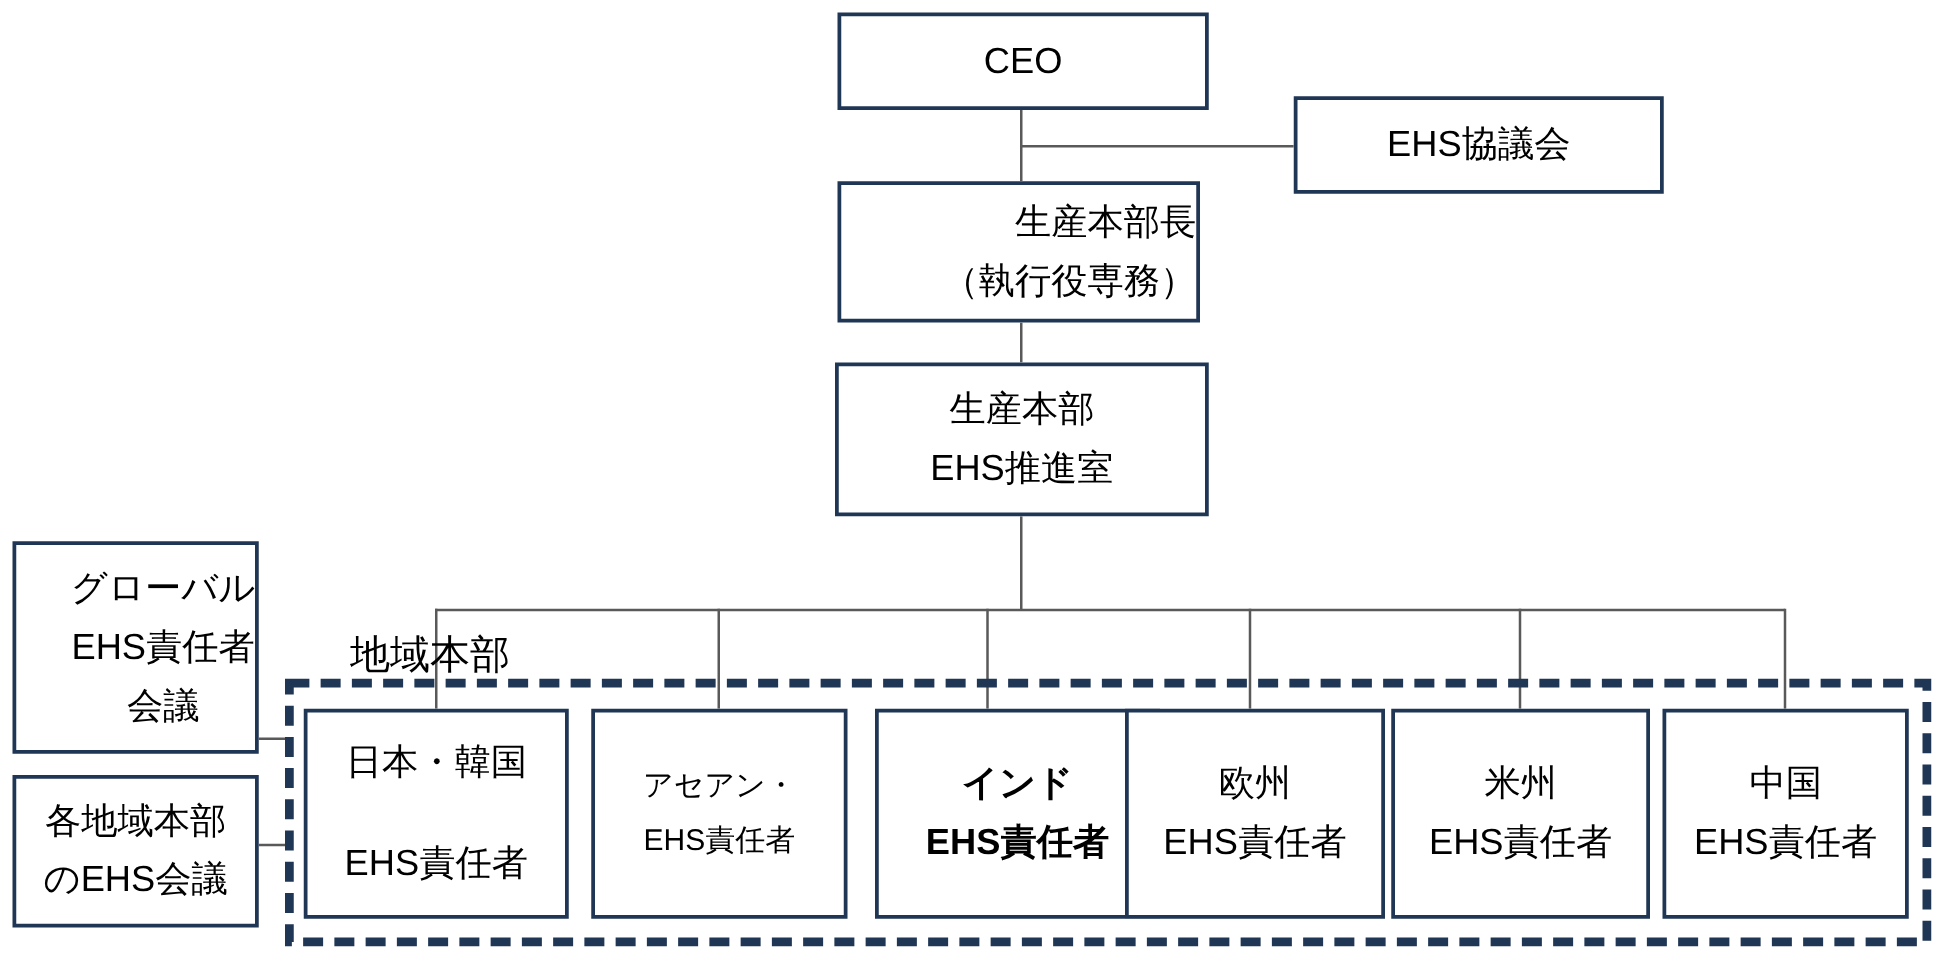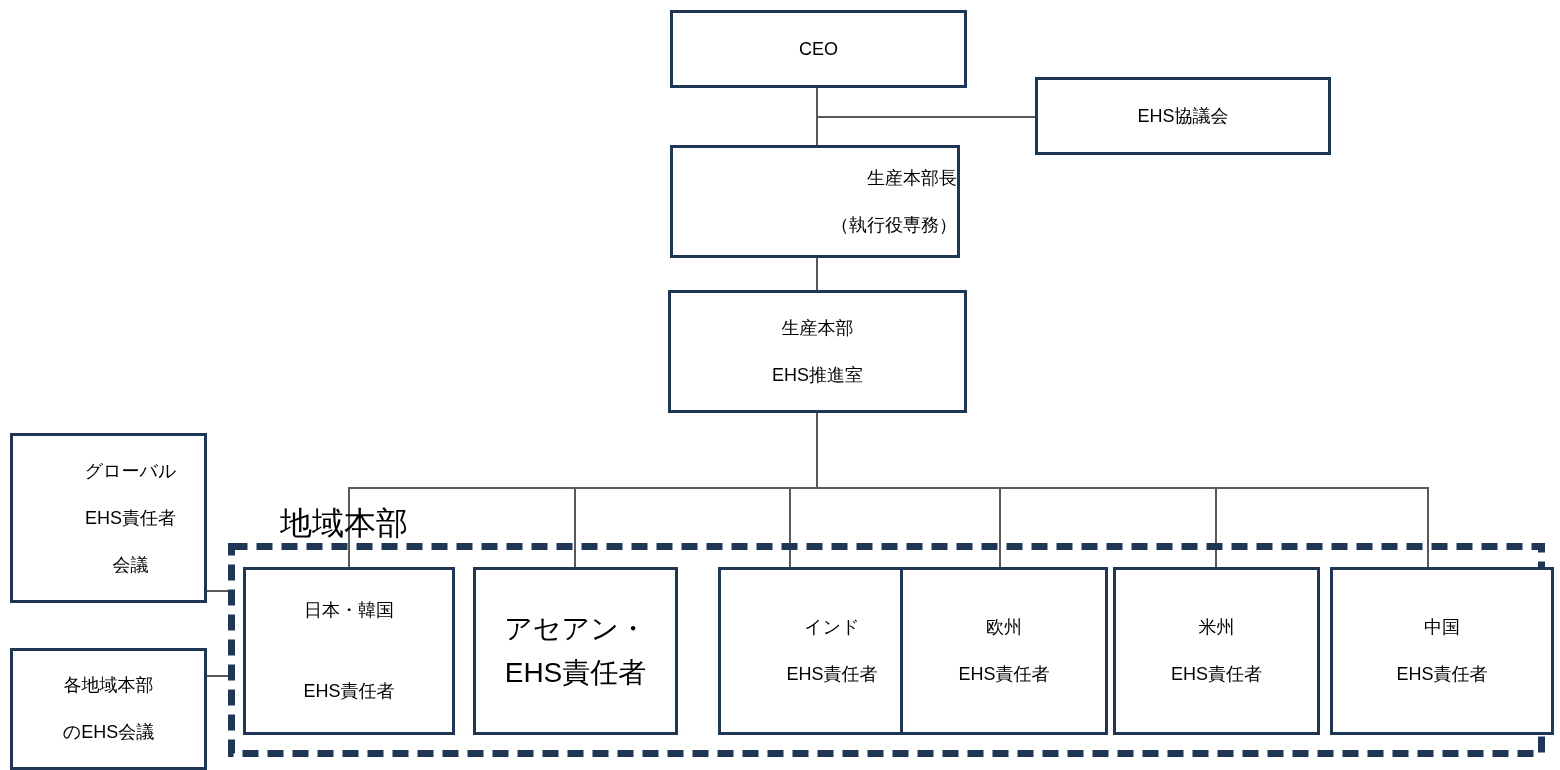--- a/index.html
+++ b/index.html
@@ -19,27 +19,27 @@
   }
   .box{
     position:absolute;
     background:#ffffff;
     border:3px solid var(--navy);
     display:flex;
     flex-direction:column;
     align-items:center;
     justify-content:center;
     text-align:center;
-    font-size:18px;
+    font-size:29px;
     line-height:47px;
     color:var(--text);
     z-index:3;
   }
   .box .line{display:block;white-space:nowrap;}
-  .box.small-text{font-size:28px;line-height:44px;}
+  .box.small-text{font-size:24px;line-height:44px;}
   .connector{
     position:absolute;
     background:var(--line);
     z-index:1;
   }
   .connector.h{height:1.5px;}
   .connector.v{width:1.5px;}
   .dashed-overlay{
     position:absolute;
     left:0;top:0;width:1560px;height:770px;
@@ -58,28 +58,28 @@
     font-size:32px;
     white-space:nowrap;
     z-index:4;
   }
   
   .ceo{left:670px;top:10px;width:297px;height:78px;}
   .council{left:1035px;top:77px;width:296px;height:78px;}
   .prod{left:670px;top:145px;width:290px;height:113px;align-items:flex-end;}
   .office{left:668px;top:290px;width:299px;height:123px;}
   .global-meeting{left:10px;top:433px;width:197px;height:170px;padding-left:44px;}
-  .regional-meeting{left:10px;top:620px;width:197px;height:122px;margin-top:28px;}
+  .regional-meeting{left:10px;top:620px;width:197px;height:122px;}
   .region{top:567px;height:168px;}
   .region.r0{left:243px;width:212px;gap:34px;}
   .region.r1{left:473px;width:205px;}
-  .region.r2{left:718px;width:228px;}
+  .region.r2{left:700px;width:228px;font-weight:bold;}
   .region.r3{left:900px;width:208px;}
   .region.r4{left:1113px;width:207px;}
-  .region.r5{left:1330px;width:224px;}
+  .region.r5{left:1330px;width:197px;}
 </style>
 </head>
 <body>
 
 <div class="canvas">
 
   <div class="connector v" style="left:816px;top:88px;height:57px;"></div>
   <div class="connector h" style="left:817px;top:116px;width:218px;"></div>
   <div class="connector v" style="left:816px;top:258px;height:32px;"></div>
   <div class="connector v" style="left:816px;top:413px;height:75px;"></div>

